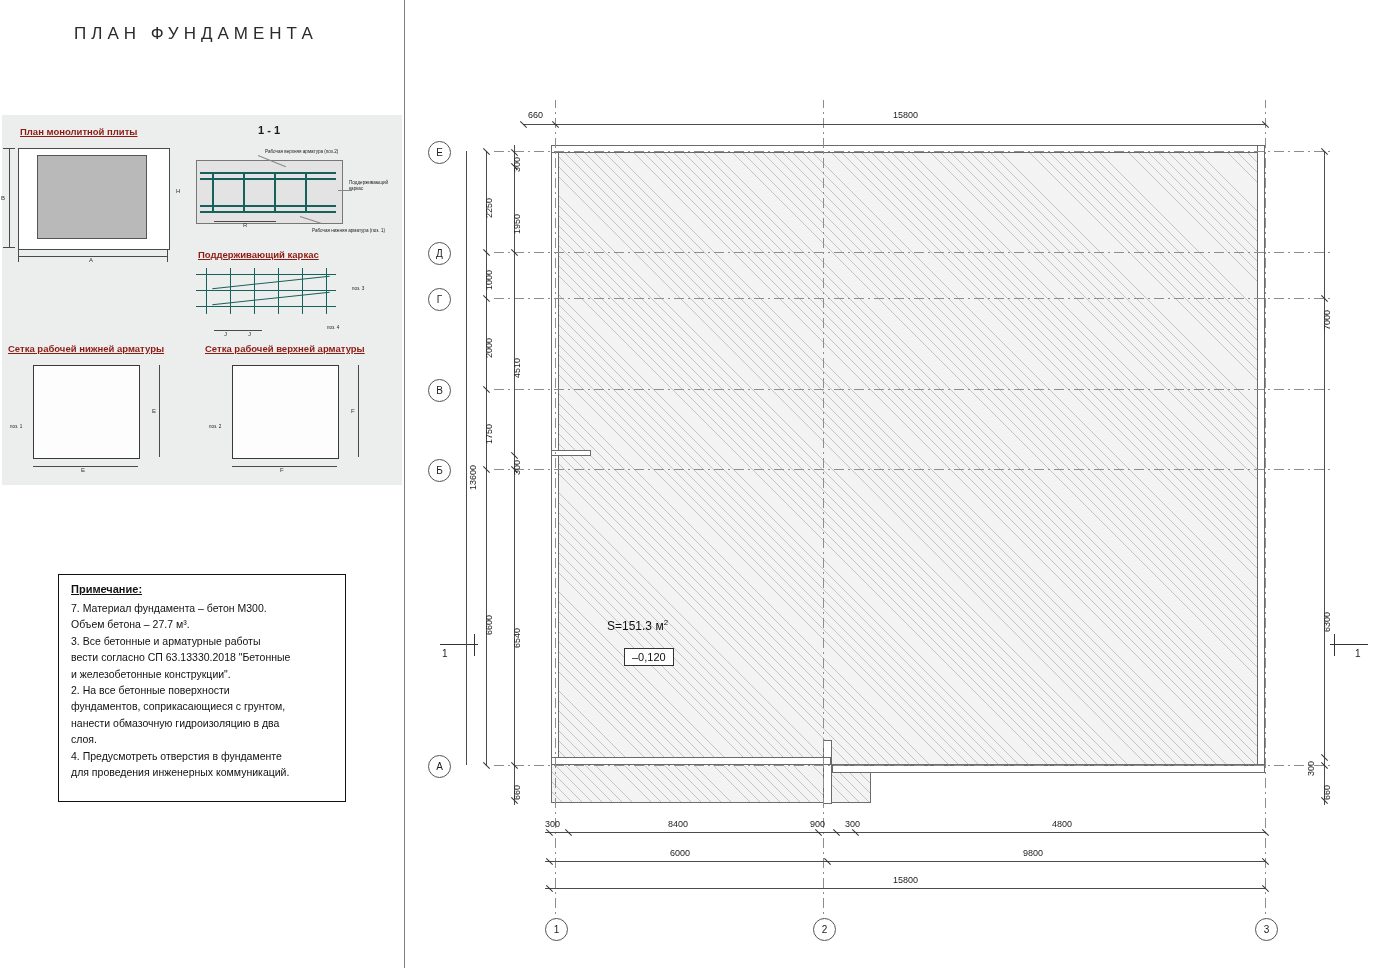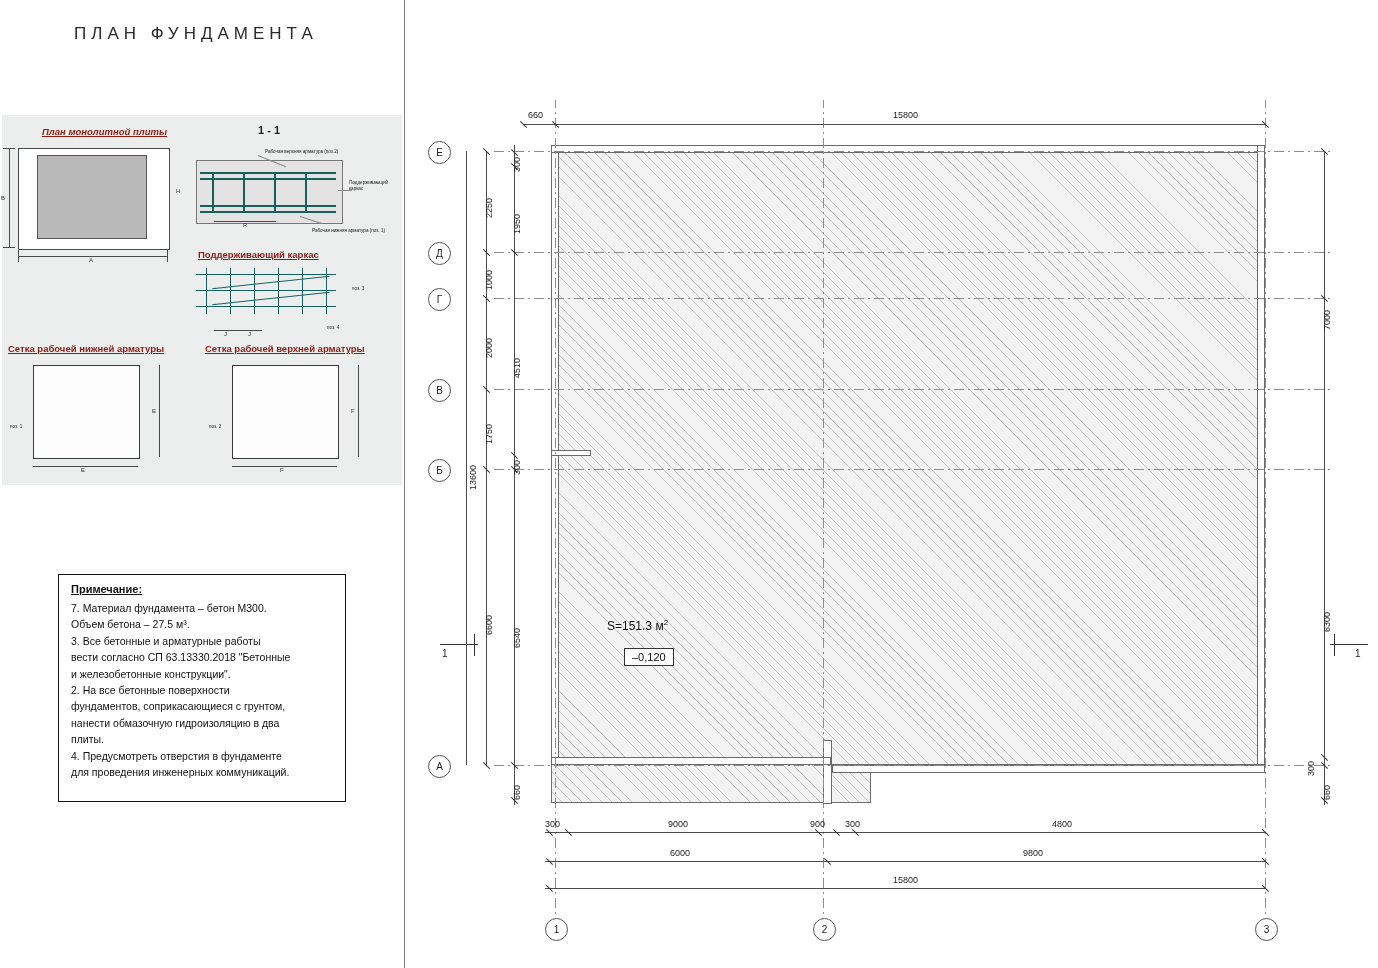--- a/index.html
+++ b/index.html
@@ -25,21 +25,21 @@
 
   
   .details{
     position:absolute;left:2px;top:115px;width:400px;height:370px;
     background:#eceded;
   }
   .det-title{
     position:absolute;font-size:9.5px;color:#8c1c13;font-weight:bold;
     text-decoration:underline;white-space:nowrap;
   }
-  .det-t1{left:42px;top:126px;font-style:italic;}
+  .det-t1{left:20px;top:126px;}
   .det-t2{left:258px;top:124px;color:#1b1b1b;font-size:11px;text-decoration:none;font-weight:bold;}
   .det-t3{left:198px;top:249px;}
   .det-t4{left:8px;top:343px;}
   .det-t5{left:205px;top:343px;}
 
   
   .plate-outer{position:absolute;left:18px;top:148px;width:150px;height:100px;border:1px solid #4a4a4a;background:#fff;}
   .plate-inner{position:absolute;left:37px;top:155px;width:108px;height:82px;background:#b9b9b9;border:1px solid #555;}
   .dimline{position:absolute;background:#4a4a4a;}
   .tick{position:absolute;background:#4a4a4a;}
@@ -197,28 +197,28 @@
   <div class="dimline" style="left:159px;top:365px;width:1px;height:92px;"></div>
   <div class="dimtext" style="left:152px;top:408px;">E</div>
   <div class="dimline" style="left:232px;top:466px;width:105px;height:1px;"></div>
   <div class="dimtext" style="left:280px;top:467px;">F</div>
   <div class="dimline" style="left:358px;top:365px;width:1px;height:92px;"></div>
   <div class="dimtext" style="left:351px;top:408px;">F</div>
 
   <div class="notebox">
     <div class="note-h">Примечание:</div>
     <div class="note-p">7. Материал фундамента – бетон М300.</div>
-    <div class="note-p">Объем бетона –  27.5 м³.</div>
+    <div class="note-p">Объем бетона –  27.7 м³.</div>
     <div class="note-p">3. Все бетонные и арматурные работы</div>
     <div class="note-p">вести согласно СП 63.13330.2018 "Бетонные</div>
     <div class="note-p">и железобетонные конструкции".</div>
     <div class="note-p">2. На все бетонные поверхности</div>
     <div class="note-p">фундаментов, соприкасающиеся с грунтом,</div>
     <div class="note-p">нанести обмазочную гидроизоляцию в два</div>
-    <div class="note-p">плиты.</div>
+    <div class="note-p">слоя.</div>
     <div class="note-p">4. Предусмотреть отверстия в фундаменте</div>
     <div class="note-p">для проведения инженерных коммуникаций.</div>
   </div>
 
   <div class="draw">
 
     <div class="slab" style="left:147px;"></div>
     <div class="slab-notch" style="left:147px;"></div>
 
     <div class="wall wall-v" style="left:147px;top:145px;height:620px;"></div>
@@ -313,21 +313,21 @@
     <div class="dtxt-v" style="left:918px;top:800px;">660</div>
 
     <div class="dl dl-h" style="left:141px;top:832px;width:720px;"></div>
     <div class="dtick" style="left:141px;top:832px;"></div>
     <div class="dtick" style="left:160px;top:832px;"></div>
     <div class="dtick" style="left:410px;top:832px;"></div>
     <div class="dtick" style="left:428px;top:832px;"></div>
     <div class="dtick" style="left:447px;top:832px;"></div>
     <div class="dtick" style="left:857px;top:832px;"></div>
     <div class="dtxt" style="left:141px;top:819px;">300</div>
-    <div class="dtxt" style="left:264px;top:819px;">9000</div>
+    <div class="dtxt" style="left:264px;top:819px;">8400</div>
     <div class="dtxt" style="left:406px;top:819px;">900</div>
     <div class="dtxt" style="left:441px;top:819px;">300</div>
     <div class="dtxt" style="left:648px;top:819px;">4800</div>
 
     <div class="dl dl-h" style="left:141px;top:861px;width:720px;"></div>
     <div class="dtick" style="left:141px;top:861px;"></div>
     <div class="dtick" style="left:419px;top:861px;"></div>
     <div class="dtick" style="left:857px;top:861px;"></div>
     <div class="dtxt" style="left:266px;top:848px;">6000</div>
     <div class="dtxt" style="left:619px;top:848px;">9800</div>

